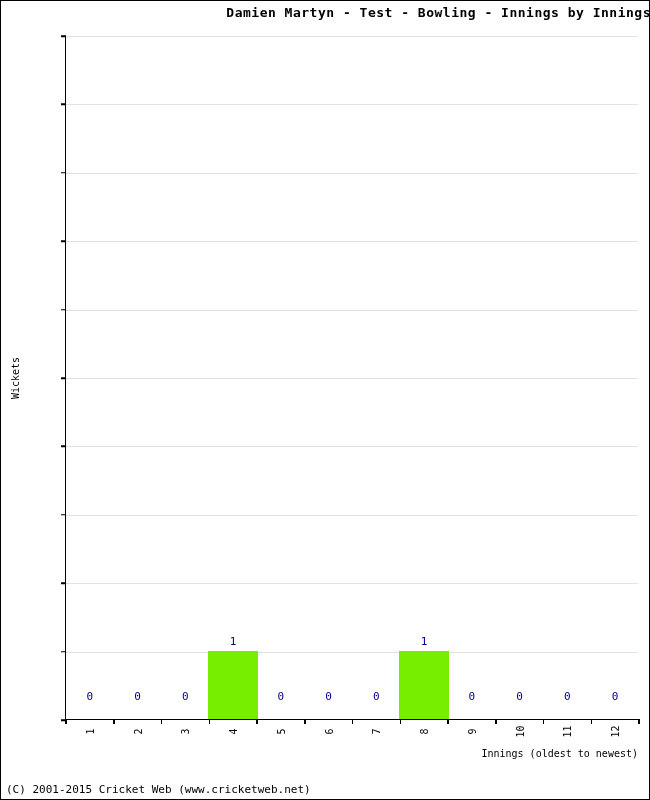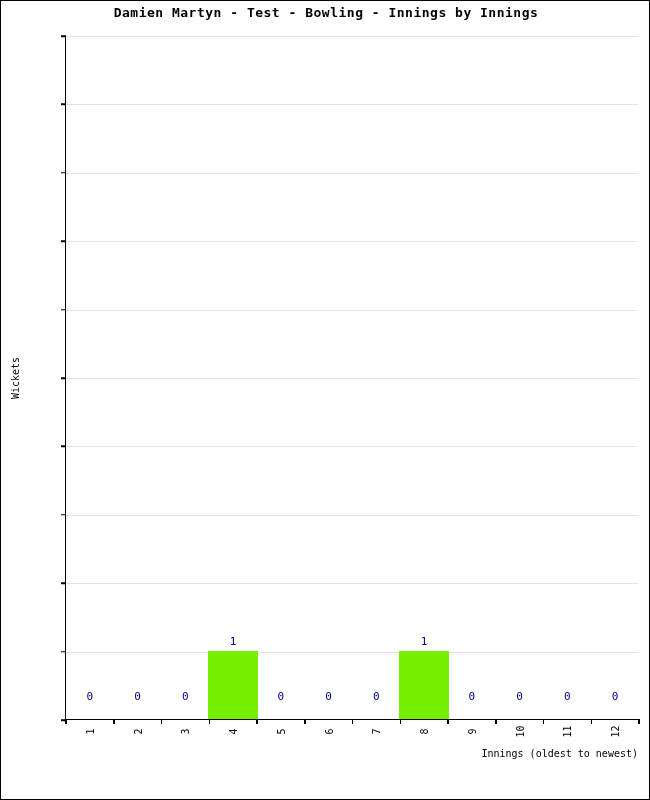--- a/index.html
+++ b/index.html
@@ -19,21 +19,21 @@
     box-sizing: border-box;
     overflow: hidden;
   }
 
   
   #chart-title {
     position: absolute;
     left: 0;
     top: 4px;
     width: 650px;
-    text-align: center;
+    text-align: right;
     font-size: 13px;
     font-weight: bold;
     color: #000000;
     letter-spacing: 0.5px;
     font-family: "DejaVu Sans Mono", monospace;
     white-space: nowrap;
   }
 
   
   #plot-area {
@@ -209,14 +209,15 @@
         <div class="xtick-mark" style="left: 524.5px;"></div>
         <div class="xtick-label" style="left: 501.375px; top: 690px; transform: translateX(-50%) rotate(-90deg);">11</div>
         <div class="xtick-mark" style="left: 572.25px;"></div>
         <div class="xtick-label" style="left: 549.125px; top: 690px; transform: translateX(-50%) rotate(-90deg);">12</div>
         <div class="xtick-mark" style="left: -0.75px;"></div>
       </div>
   </div>
 
   <div id="x-axis-title">Innings (oldest to newest)</div>
 
+  <div id="footer-copyright">(C) 2001-2015 Cricket Web (www.cricketweb.net)</div>
 
 </div>
 
 </body></html>

